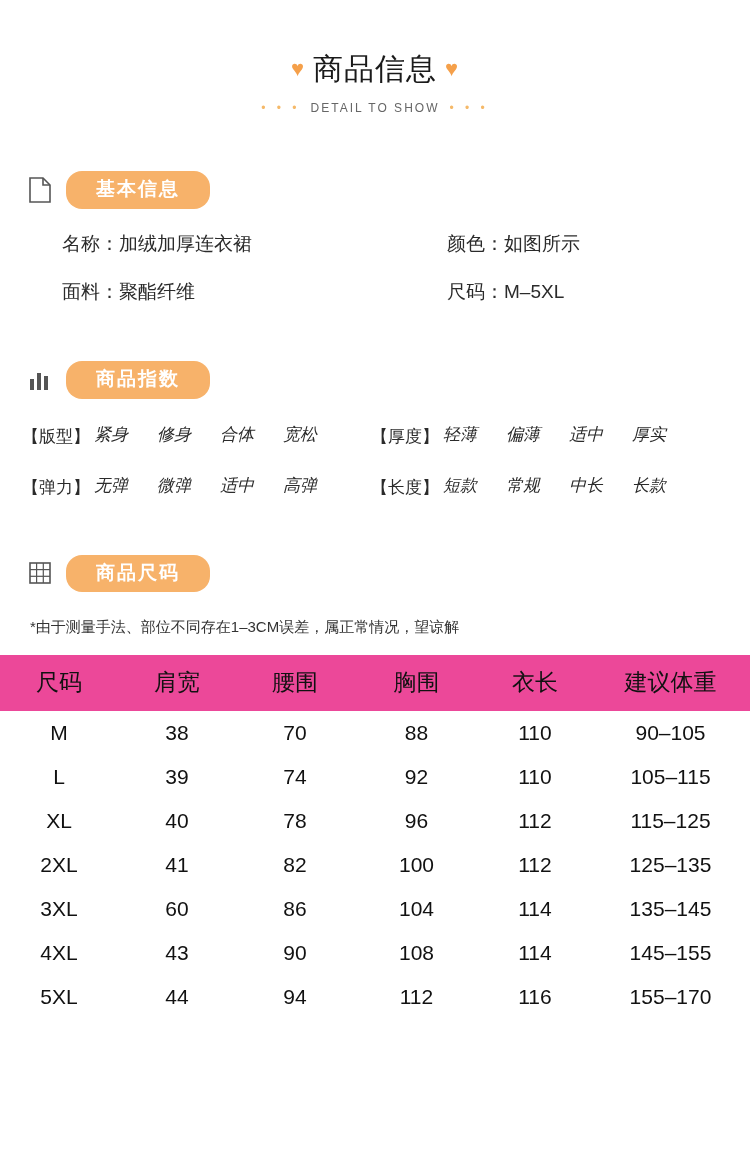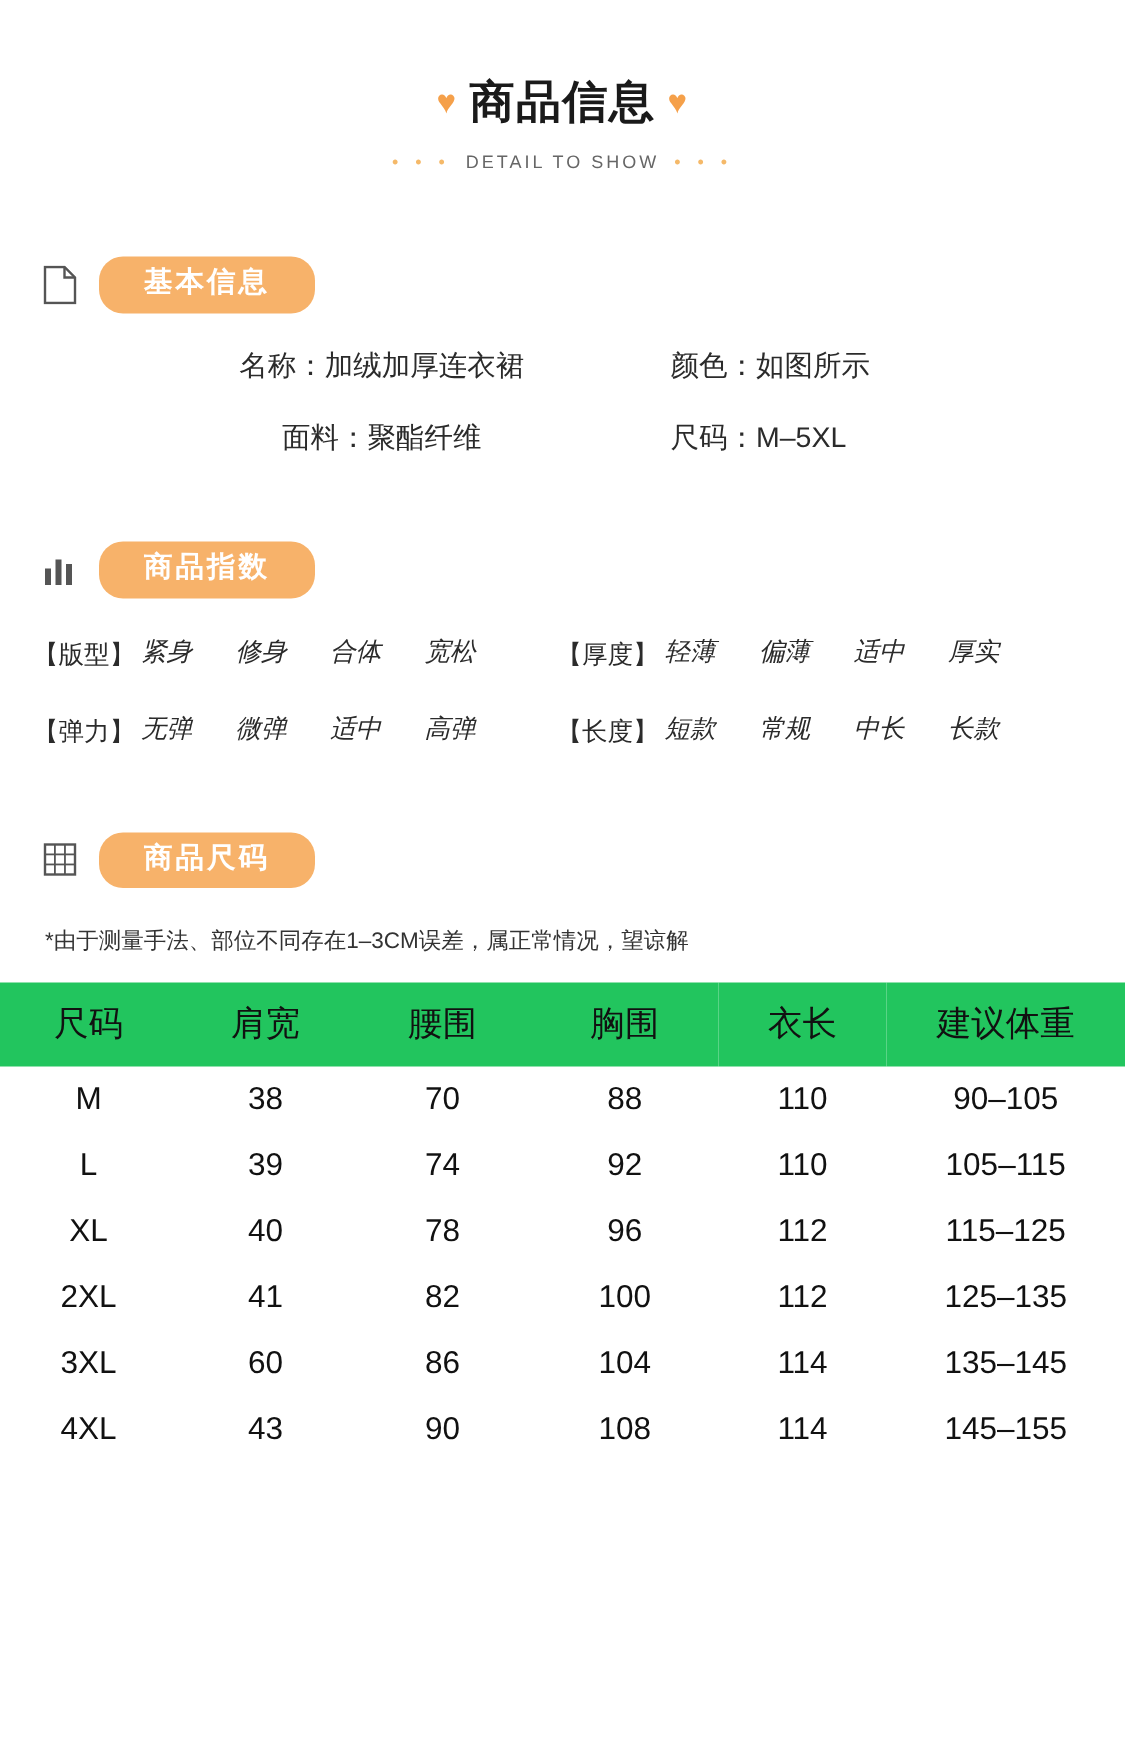--- a/index.html
+++ b/index.html
@@ -16,21 +16,21 @@
     position: relative;
   }
 
   
   .title-block {
     text-align: center;
     padding-top: 52px;
   }
   .main-title {
     font-size: 30px;
-    font-weight: bold;
+    font-weight: normal;
     color: #1a1a1a;
     letter-spacing: 1px;
     display: inline-block;
     line-height: 1.1;
   }
   .heart {
     color: #f5a04a;
     font-size: 22px;
     vertical-align: middle;
     margin: 0 8px;
@@ -87,21 +87,20 @@
   }
   .info-row {
     display: flex;
     margin-top: 22px;
     font-size: 19px;
     color: #2b2b2b;
   }
   .info-cell {
     width: 385px;
     flex: 0 0 auto;
-    text-align: center;
   }
   .info-cell.second {
     width: auto;
   }
 
   
   .index-wrap {
     margin-top: 26px;
     padding-left: 22px;
     padding-right: 30px;
@@ -154,21 +153,21 @@
     margin-top: 26px;
     padding: 0 30px;
   }
   table.size-table {
     width: 750px;
     border-collapse: collapse;
     margin-top: 18px;
     table-layout: fixed;
   }
   table.size-table th {
-    background: #22c55e;
+    background: #ec4899;
     font-size: 23px;
     font-weight: normal;
     color: #111111;
     padding: 12px 0 13px 0;
     text-align: center;
   }
   table.size-table td {
     font-size: 21px;
     color: #111111;
     padding: 10px 0 10px 0;
@@ -398,14 +397,22 @@
       <td>135–145</td>
     </tr>
     <tr>
       <td>4XL</td>
       <td>43</td>
       <td>90</td>
       <td>108</td>
       <td>114</td>
       <td>145–155</td>
     </tr>
+    <tr>
+      <td>5XL</td>
+      <td>44</td>
+      <td>94</td>
+      <td>112</td>
+      <td>116</td>
+      <td>155–170</td>
+    </tr>
   </tbody>
 </table>
 
 </body></html>

